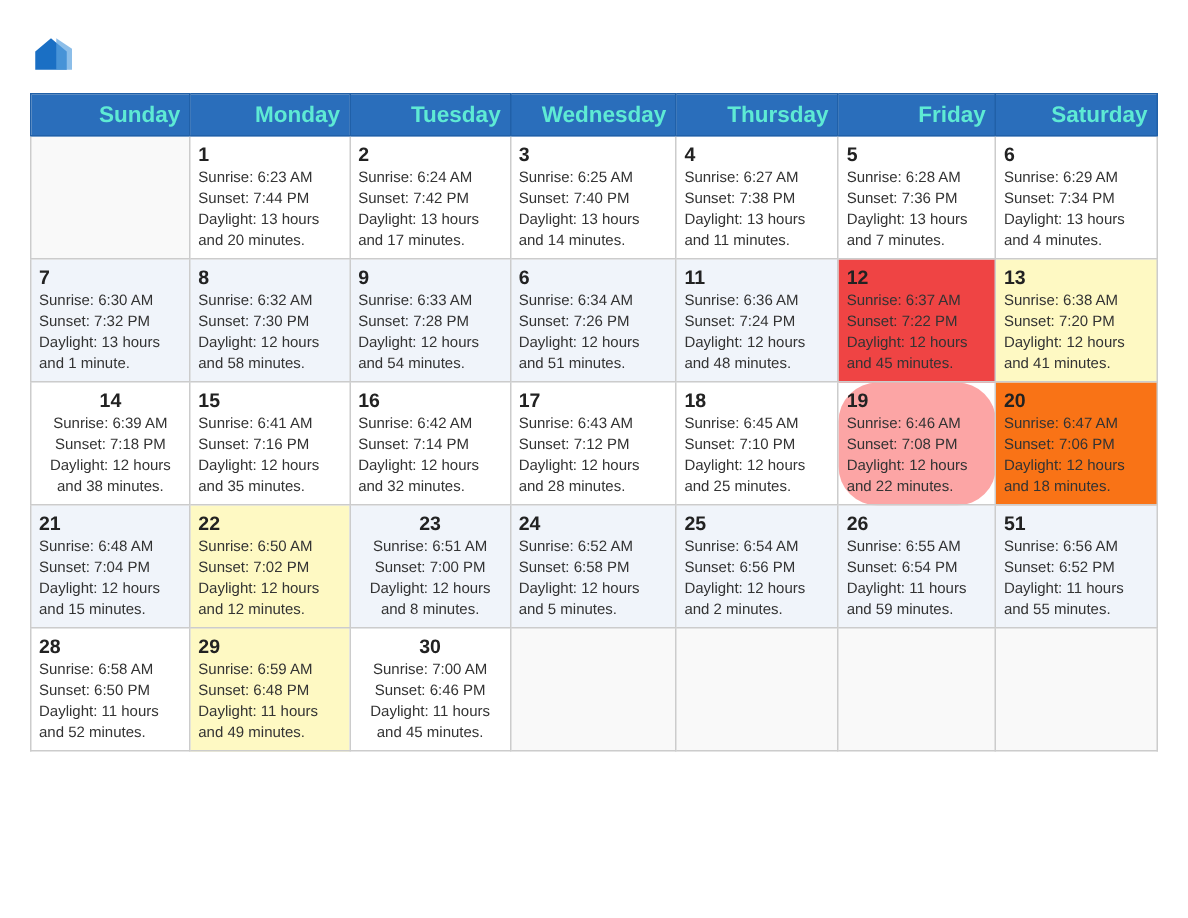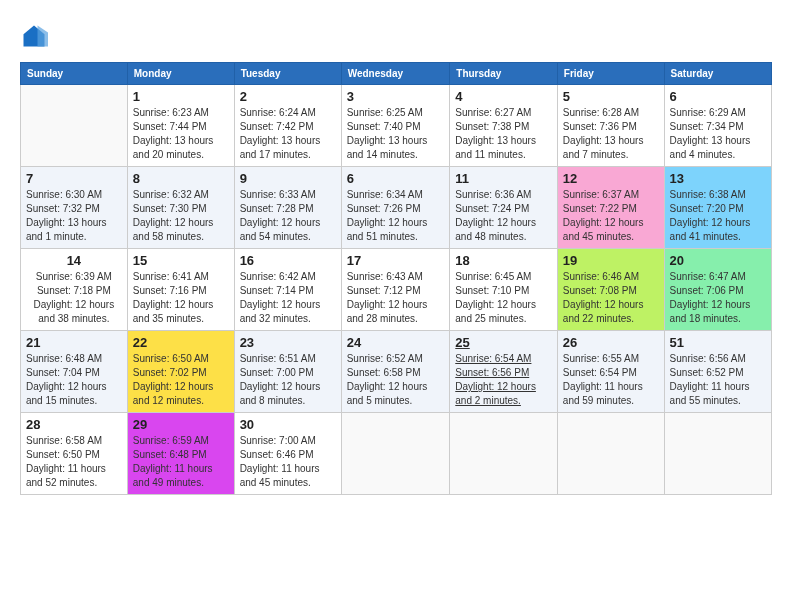--- a/index.html
+++ b/index.html
@@ -50,25 +50,25 @@
       font-size: 15px;
       color: #444;
     }
     .calendar {
       width: 100%;
       border-collapse: collapse;
       border: 1px solid #ccc;
     }
     .calendar th {
       background: #2a6ebb;
-      color: #ffffff;
-      font-size: 10px;
+      color: #5eead4;
+      font-size: 15px;
       font-weight: bold;
       padding: 5px 6px;
-      text-align: left;
+      text-align: right;
       border: 1px solid #2060a8;
     }
     .calendar td {
       vertical-align: top;
       border: 1px solid #ccc;
       padding: 4px 5px;
       width: 113px;
       min-height: 80px;
       font-size: 10px;
       color: #333;
@@ -168,25 +168,25 @@
             <div class="day-detail">Sunrise: 6:33 AM<br>Sunset: 7:28 PM<br>Daylight: 12 hours and 54 minutes.</div>
           </td>
           <td style="background: rgb(240, 244, 250);">
             <span class="day-number">6</span>
             <div class="day-detail">Sunrise: 6:34 AM<br>Sunset: 7:26 PM<br>Daylight: 12 hours and 51 minutes.</div>
           </td>
           <td style="background: rgb(240, 244, 250);">
             <span class="day-number">11</span>
             <div class="day-detail">Sunrise: 6:36 AM<br>Sunset: 7:24 PM<br>Daylight: 12 hours and 48 minutes.</div>
           </td>
-          <td style="background: #f9a8d4;">
+          <td style="background: #ef4444;">
             <span class="day-number">12</span>
             <div class="day-detail">Sunrise: 6:37 AM<br>Sunset: 7:22 PM<br>Daylight: 12 hours and 45 minutes.</div>
           </td>
-          <td style="background: #7dd3fc;">
+          <td style="background: #fef9c3;">
             <span class="day-number">13</span>
             <div class="day-detail">Sunrise: 6:38 AM<br>Sunset: 7:20 PM<br>Daylight: 12 hours and 41 minutes.</div>
           </td>
         </tr>
         <tr>
           <td style="background: rgb(255, 255, 255); text-align: center;">
             <span class="day-number">14</span>
             <div class="day-detail">Sunrise: 6:39 AM<br>Sunset: 7:18 PM<br>Daylight: 12 hours and 38 minutes.</div>
           </td>
           <td style="background: rgb(255, 255, 255);">
@@ -198,69 +198,69 @@
             <div class="day-detail">Sunrise: 6:42 AM<br>Sunset: 7:14 PM<br>Daylight: 12 hours and 32 minutes.</div>
           </td>
           <td style="background: rgb(255, 255, 255);">
             <span class="day-number">17</span>
             <div class="day-detail">Sunrise: 6:43 AM<br>Sunset: 7:12 PM<br>Daylight: 12 hours and 28 minutes.</div>
           </td>
           <td style="background: rgb(255, 255, 255);">
             <span class="day-number">18</span>
             <div class="day-detail">Sunrise: 6:45 AM<br>Sunset: 7:10 PM<br>Daylight: 12 hours and 25 minutes.</div>
           </td>
-          <td style="background: #bef264;">
+          <td style="background: #fca5a5; border-radius: 26px;">
             <span class="day-number">19</span>
             <div class="day-detail">Sunrise: 6:46 AM<br>Sunset: 7:08 PM<br>Daylight: 12 hours and 22 minutes.</div>
           </td>
-          <td style="background: #86efac;">
+          <td style="background: #f97316;">
             <span class="day-number">20</span>
             <div class="day-detail">Sunrise: 6:47 AM<br>Sunset: 7:06 PM<br>Daylight: 12 hours and 18 minutes.</div>
           </td>
         </tr>
         <tr>
           <td style="background: rgb(240, 244, 250);">
             <span class="day-number">21</span>
             <div class="day-detail">Sunrise: 6:48 AM<br>Sunset: 7:04 PM<br>Daylight: 12 hours and 15 minutes.</div>
           </td>
-          <td style="background: #fde047;">
+          <td style="background: #fef9c3;">
             <span class="day-number">22</span>
             <div class="day-detail">Sunrise: 6:50 AM<br>Sunset: 7:02 PM<br>Daylight: 12 hours and 12 minutes.</div>
           </td>
-          <td style="background: rgb(240, 244, 250);">
+          <td style="background: rgb(240, 244, 250); text-align: center;">
             <span class="day-number">23</span>
             <div class="day-detail">Sunrise: 6:51 AM<br>Sunset: 7:00 PM<br>Daylight: 12 hours and 8 minutes.</div>
           </td>
           <td style="background: rgb(240, 244, 250);">
             <span class="day-number">24</span>
             <div class="day-detail">Sunrise: 6:52 AM<br>Sunset: 6:58 PM<br>Daylight: 12 hours and 5 minutes.</div>
           </td>
-          <td style="background: rgb(240, 244, 250); text-decoration: underline;">
+          <td style="background: rgb(240, 244, 250);">
             <span class="day-number">25</span>
             <div class="day-detail">Sunrise: 6:54 AM<br>Sunset: 6:56 PM<br>Daylight: 12 hours and 2 minutes.</div>
           </td>
           <td style="background: rgb(240, 244, 250);">
             <span class="day-number">26</span>
             <div class="day-detail">Sunrise: 6:55 AM<br>Sunset: 6:54 PM<br>Daylight: 11 hours and 59 minutes.</div>
           </td>
           <td style="background: rgb(240, 244, 250);">
             <span class="day-number">51</span>
             <div class="day-detail">Sunrise: 6:56 AM<br>Sunset: 6:52 PM<br>Daylight: 11 hours and 55 minutes.</div>
           </td>
         </tr>
         <tr>
           <td style="background: rgb(255, 255, 255);">
             <span class="day-number">28</span>
             <div class="day-detail">Sunrise: 6:58 AM<br>Sunset: 6:50 PM<br>Daylight: 11 hours and 52 minutes.</div>
           </td>
-          <td style="background: #d946ef;">
+          <td style="background: #fef9c3;">
             <span class="day-number">29</span>
             <div class="day-detail">Sunrise: 6:59 AM<br>Sunset: 6:48 PM<br>Daylight: 11 hours and 49 minutes.</div>
           </td>
-          <td style="background: rgb(255, 255, 255);">
+          <td style="background: rgb(255, 255, 255); text-align: center;">
             <span class="day-number">30</span>
             <div class="day-detail">Sunrise: 7:00 AM<br>Sunset: 6:46 PM<br>Daylight: 11 hours and 45 minutes.</div>
           </td>
           <td class="empty"></td>
           <td class="empty"></td>
           <td class="empty"></td>
           <td class="empty"></td>
         </tr>
       </tbody>
   </table>

